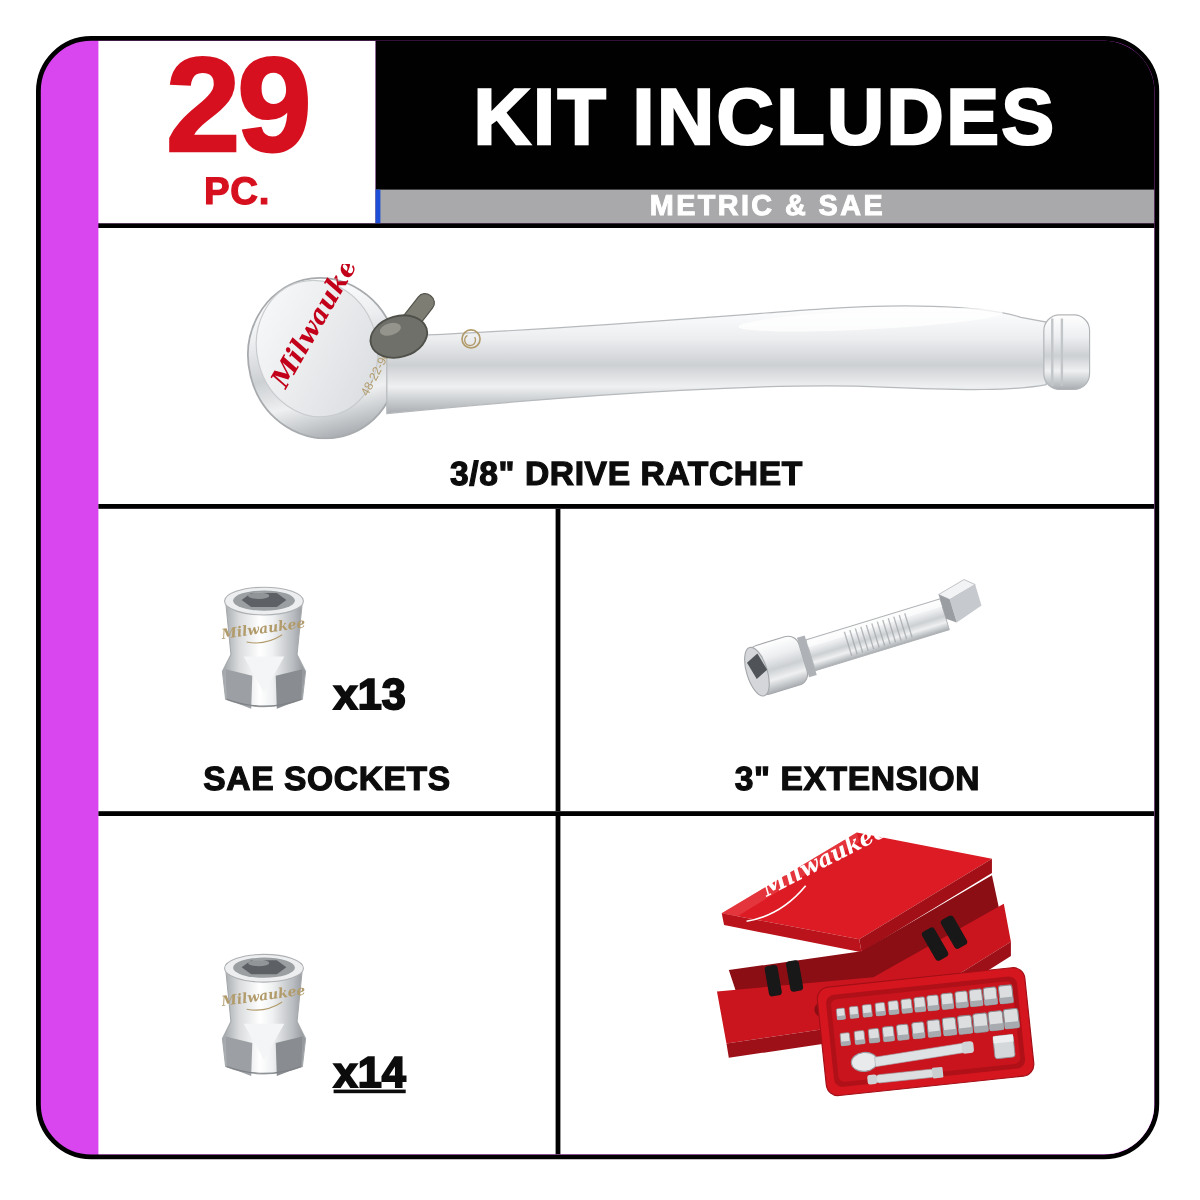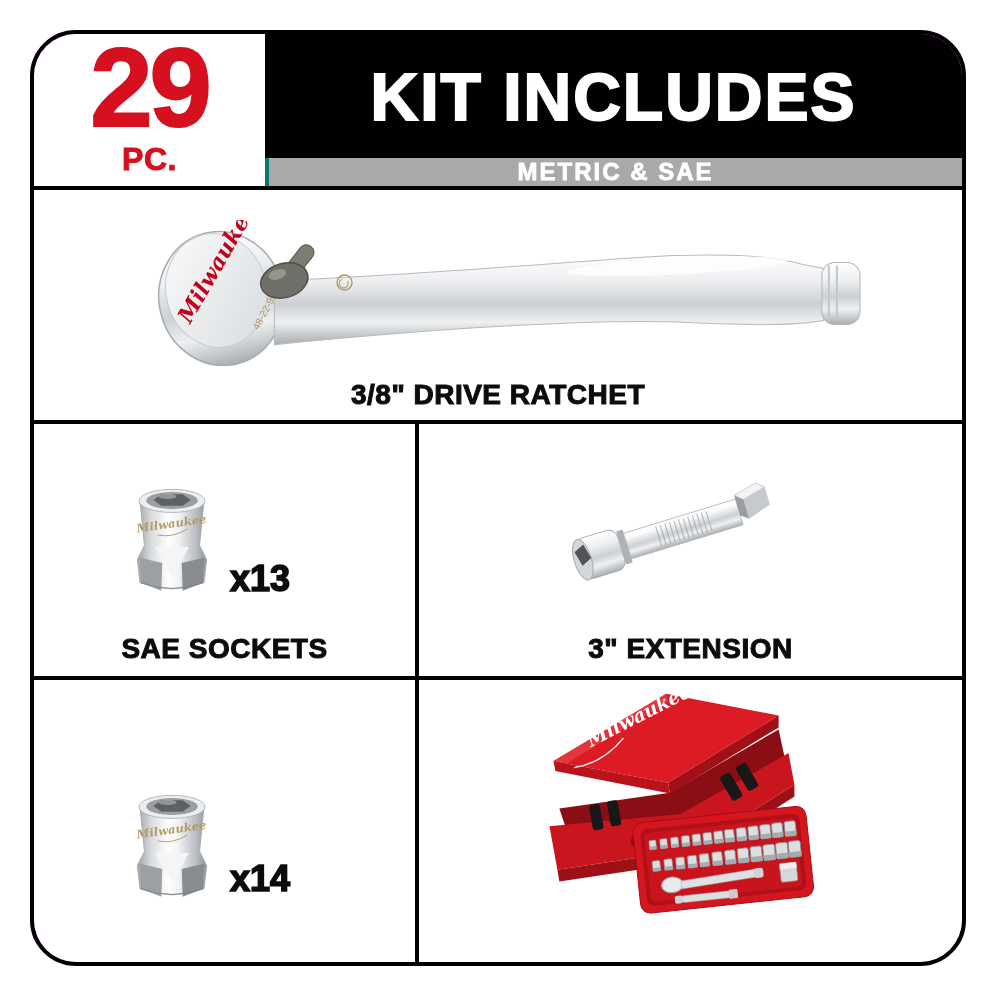--- a/index.html
+++ b/index.html
@@ -4,21 +4,21 @@
 <style>
   html,body{margin:0;padding:0;}
   body{
     width:1000px;height:1000px;background:#ffffff;position:relative;
     font-family:"Liberation Sans",sans-serif;
     -webkit-font-smoothing:antialiased;
   }
   .frame{
     position:absolute;left:30px;top:30px;width:936px;height:936px;
     box-sizing:border-box;border:4px solid #000;border-radius:46px;
-    overflow:hidden;background:#d946ef;
+    overflow:hidden;background:#d946ef;padding-left:48px;
   }
   
   .header{height:152px;border-bottom:4px solid #000;display:flex;}
   .badge{
     width:231px;background:#fff;display:flex;flex-direction:column;
     align-items:center;justify-content:center;
   }
   .badge .count{
     font-size:112px;font-weight:bold;color:#d6101f;line-height:.82;
     letter-spacing:-3px;-webkit-text-stroke:2px #d6101f;
@@ -27,21 +27,21 @@
     font-size:32px;font-weight:bold;color:#d6101f;margin-top:8px;
     letter-spacing:.5px;-webkit-text-stroke:1px #d6101f;
   }
   .banner{flex:1;background:#010101;display:flex;flex-direction:column;justify-content:space-between;}
   .banner .title{
     flex:1;color:#fff;display:flex;align-items:center;justify-content:center;
     font-size:66px;font-weight:bold;letter-spacing:2px;
     -webkit-text-stroke:2px #fff;padding-top:2px;
   }
   .banner .strip{
-    height:28px;background:#a9a9ab;border-left:4px solid #0f766e;
+    height:28px;background:#a9a9ab;border-left:4px solid #1d4ed8;
     color:#fff;display:flex;align-items:center;justify-content:center;
     font-size:24px;font-weight:bold;letter-spacing:2px;
     -webkit-text-stroke:.8px #fff;
   }
   
   .row-ratchet{height:230px;border-bottom:4px solid #000;position:relative;background:#fff;}
   .row-mid{height:252px;border-bottom:4px solid #000;display:flex;background:#fff;}
   .row-bottom{height:282px;display:flex;background:#fff;}
   .cell-left{width:381px;border-right:4px solid #000;position:relative;}
   .cell-right{flex:1;position:relative;}
@@ -51,21 +51,21 @@
     -webkit-text-stroke:1px #0c0c0c;white-space:nowrap;
   }
   .lbl-ratchet{bottom:9px;}
   .lbl-mid{bottom:11px;margin-top:16px;}
   .lbl-bottom{bottom:3px;}
   .qty{
     position:absolute;font-size:36px;font-weight:bold;color:#0c0c0c;
     -webkit-text-stroke:1.6px #0c0c0c;line-height:1;
   }
   .qty-sae{left:196px;top:137px;}
-  .qty-metric{left:196px;top:181px;}
+  .qty-metric{left:196px;top:196px;text-decoration:underline;}
   .art{position:absolute;}
   .art-ratchet{left:122px;top:30px;width:712px;height:146px;}
   .art-socket-sae{left:98px;top:58px;width:80px;height:116px;}
   .art-socket-metric{left:98px;top:108px;width:80px;height:116px;}
   .art-ext{left:148px;top:46px;width:220px;height:118px;}
   .art-case{left:98px;top:2px;width:302px;height:242px;}
 </style>
 </head>
 <body>
 

